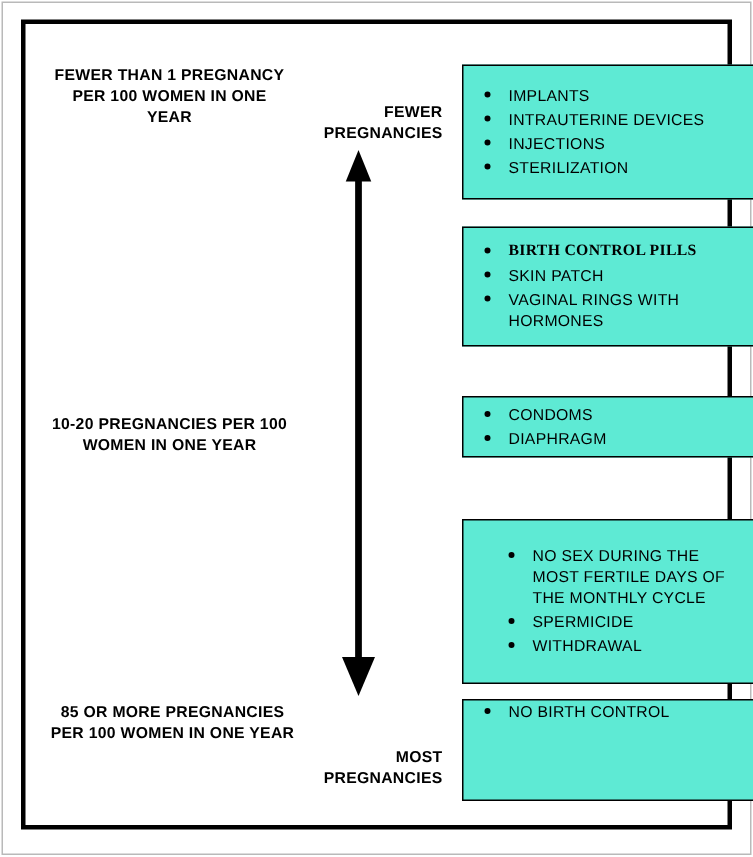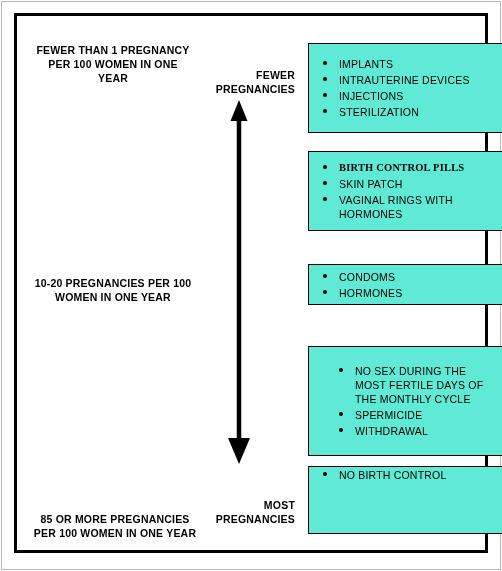--- a/index.html
+++ b/index.html
@@ -46,21 +46,21 @@
     position: absolute;
     text-align: center;
     color: #000000;
     font-size: 10.5px;
     line-height: 14px;
     letter-spacing: 0.2px;
     font-weight: bold;
   }
   #rate-top    { left: 16px;  top: 27px;  width: 160px; }
   #rate-middle { left: 14px;  top: 260px; width: 164px; }
-  #rate-bottom { left: 12px;  top: 452px; width: 172px; margin-top: 44px; }
+  #rate-bottom { left: 12px;  top: 452px; width: 172px; }
 
   
   .axis-label {
     position: absolute;
     text-align: right;
     font-weight: bold;
     font-size: 10.5px;
     line-height: 14px;
     color: #000000;
     letter-spacing: 0.2px;
@@ -189,21 +189,21 @@
     </div>
 
     <div class="option-box" id="box-3">
       <ul class="box-list">
         <li class="box-item">
           <span class="bullet"></span>
           <span>CONDOMS</span>
         </li>
         <li class="box-item">
           <span class="bullet"></span>
-          <span>HORMONES</span>
+          <span>DIAPHRAGM</span>
         </li>
       </ul>
     </div>
 
     <div class="option-box" id="box-4">
       <ul class="box-list">
         <li class="box-item">
           <span class="bullet"></span>
           <span>NO SEX DURING THE MOST FERTILE DAYS OF THE MONTHLY CYCLE</span>
         </li>

